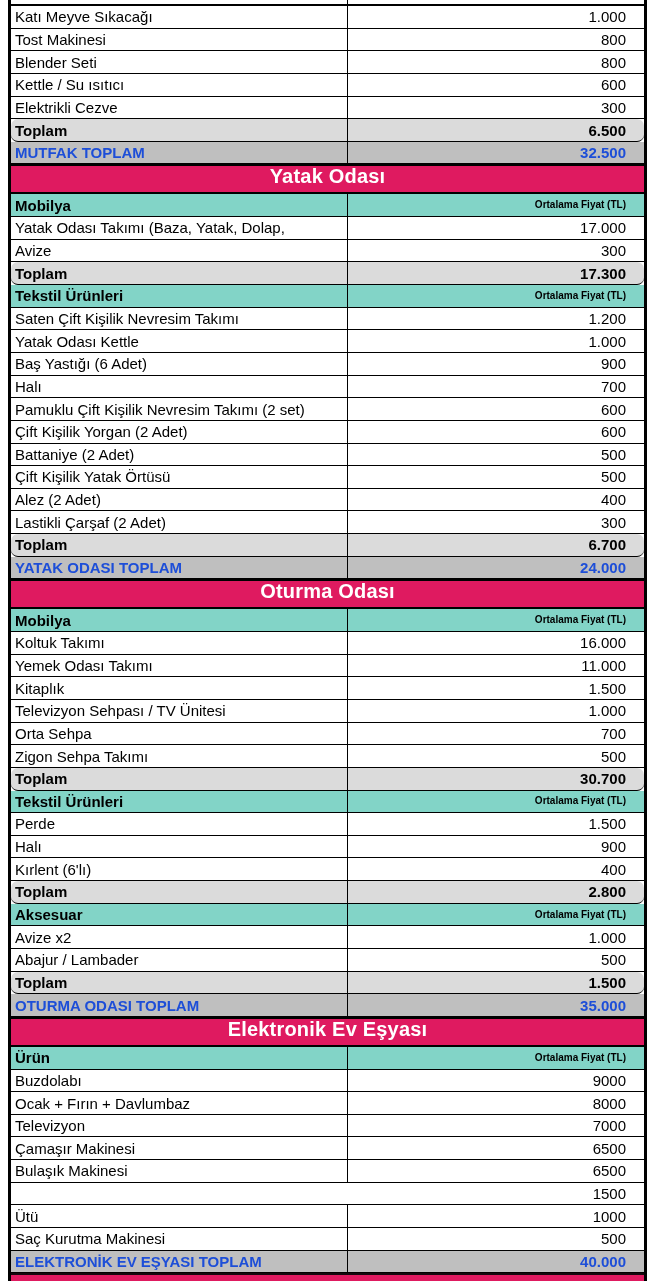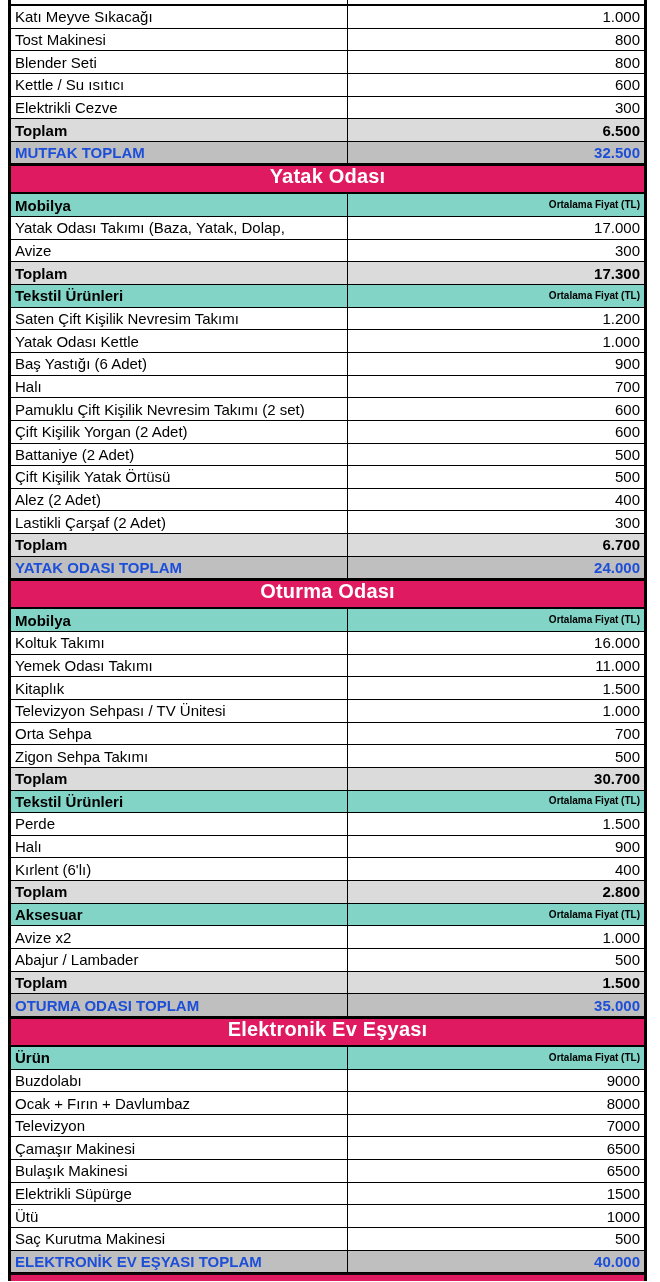--- a/index.html
+++ b/index.html
@@ -52,25 +52,26 @@
   }
   .cell.label {
     width: 337px;
     flex: none;
     padding-left: 4px;
     border-right: 1px solid #000;
   }
   .cell.value {
     flex: 1;
     justify-content: flex-end;
-    padding-right: 4px;
+    padding-right: 18px;
   }
   .row.subtotal {
     background: var(--subtotal-bg, #DBDBDB);
     font-weight: bold;
+    border-radius: 7px;
   }
   .row.grand {
     background: var(--grand-bg, #BFBFBF);
     color: #1d4ed8;
     font-weight: bold;
   }
   .row.subheader {
     background: var(--teal, #82D4C7);
     font-weight: bold;
   }
@@ -298,21 +299,20 @@
     </div>
     <div class="row item">
       <div class="cell label">Çamaşır Makinesi</div>
       <div class="cell value">6500</div>
     </div>
     <div class="row item">
       <div class="cell label">Bulaşık Makinesi</div>
       <div class="cell value">6500</div>
     </div>
     <div class="row item">
-      <div class="cell label">Elektrikli Süpürge</div>
       <div class="cell value">1500</div>
     </div>
     <div class="row item">
       <div class="cell label">Ütü</div>
       <div class="cell value">1000</div>
     </div>
     <div class="row item">
       <div class="cell label">Saç Kurutma Makinesi</div>
       <div class="cell value">500</div>
     </div>

